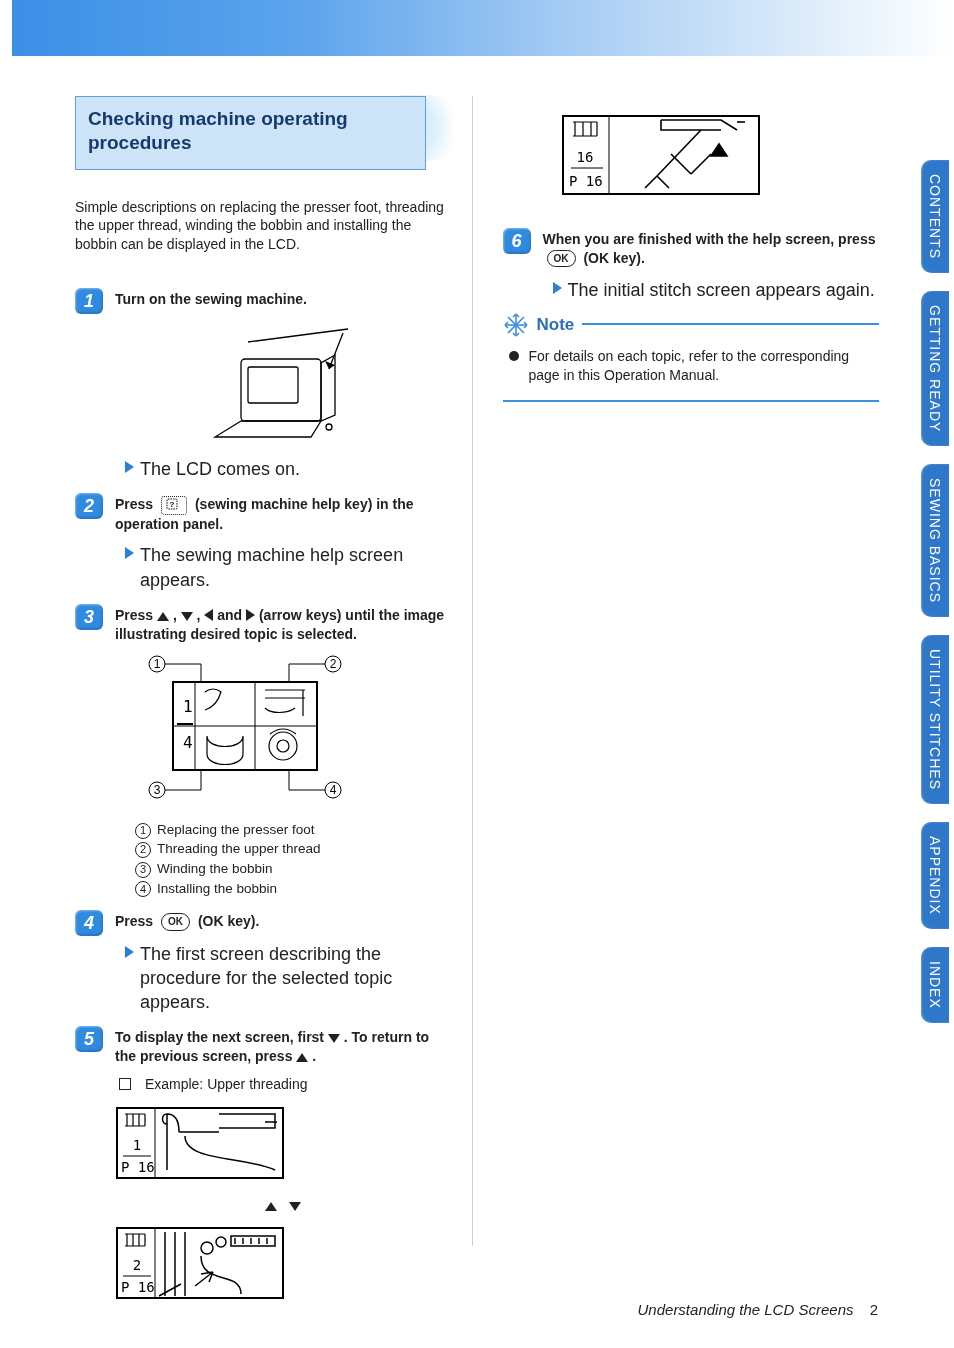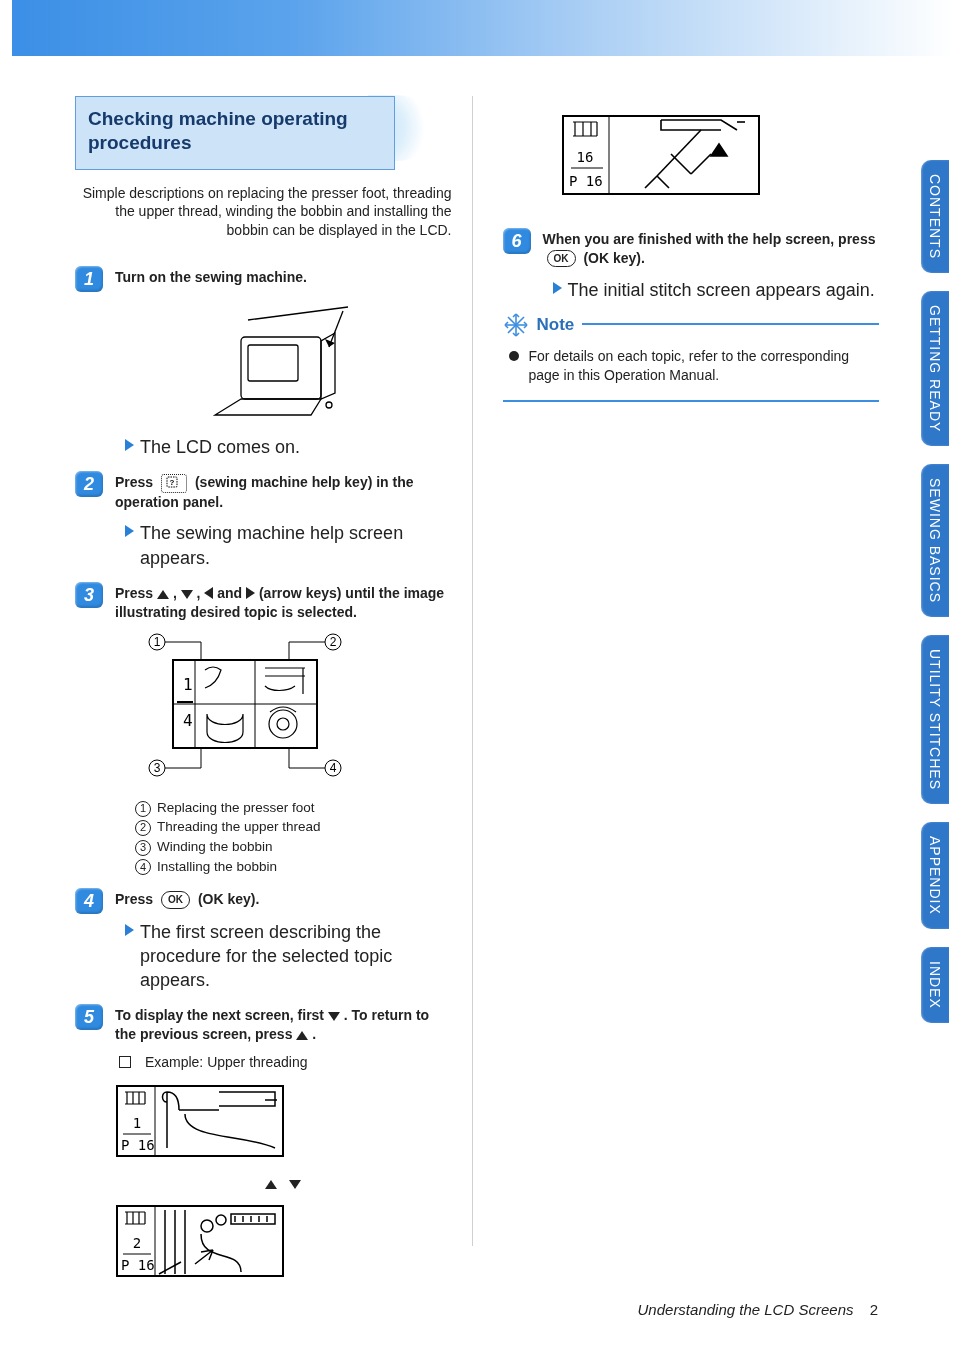--- a/index.html
+++ b/index.html
@@ -33,22 +33,22 @@
     margin: 0 10px 0 0;
     height: 1150px;
   }
   .right-col { padding-left: 20px; padding-right: 0; }
   
   .heading-box {
     position: relative;
     background: #cce3f8;
     border: 1px solid #5f9fe0;
     padding: 10px 22px 14px 12px;
-    margin-bottom: 14px;
-    width: 320px;
+    margin-bottom: 28px;
+    width: 351px;
   }
   .heading-box::after {
     content: "";
     position: absolute;
     right: -44px;
     top: -2px;
     width: 70px;
     height: 66px;
     background: radial-gradient(circle at 10% 50%, #cce3f8 0%, #dbeefb 40%, #fff 70%);
     border-radius: 0 60% 60% 0 / 0 50% 50% 0;
@@ -56,22 +56,21 @@
   }
   .heading-box h2 {
     font-size: 19px;
     font-weight: bold;
     color: #163a6b;
     line-height: 1.25;
   }
   .intro-text {
     font-size: 14px;
     line-height: 1.35;
-    margin-bottom: 28px;
-    text-align: right;
+    margin-bottom: 36px;
   }
   
   .step {
     position: relative;
     padding-left: 40px;
     margin-bottom: 14px;
   }
   .step-num {
     position: absolute;
     left: 0;

